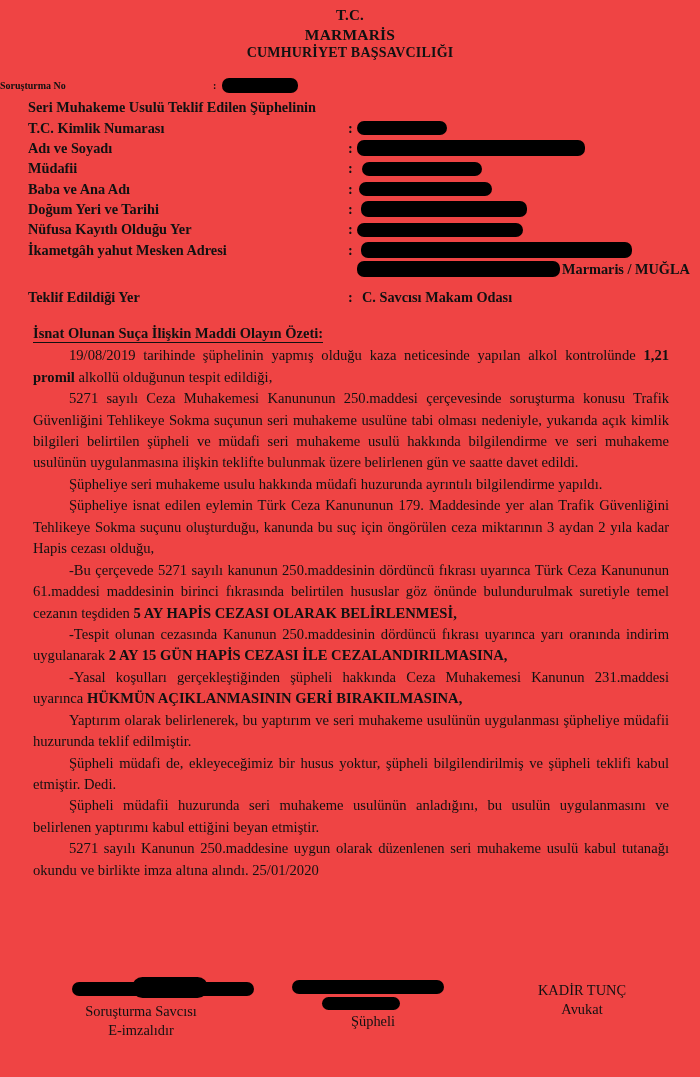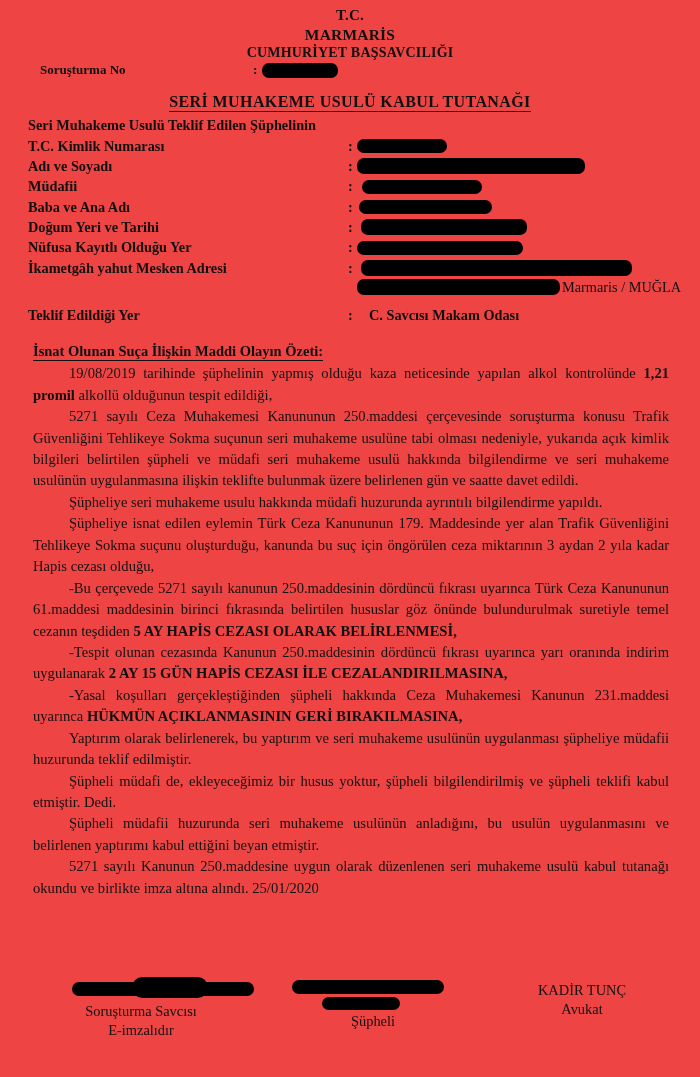--- a/index.html
+++ b/index.html
@@ -32,24 +32,24 @@
   .doc-header .hdr-line {
     font-size: 15.5px;
     letter-spacing: 0.2px;
   }
   .doc-header .hdr-line.l1 { font-size: 15px; }
   .doc-header .hdr-line.l2 { font-size: 15.5px; }
   .doc-header .hdr-line.l3 { font-size: 14px; }
 
   
   .case-row {
-    padding-left: 40px;
+    margin-top: 16px;
     display: flex;
     align-items: center;
-    font-size: 13px;
+    font-size: 10px;
     font-weight: bold;
   }
   .case-row .case-label { width: 213px; }
   .case-row .colon { width: 9px; }
 
   
   .doc-title {
     margin-top: 15px;
     text-align: center;
     font-size: 16px;
@@ -168,23 +168,20 @@
     <div class="hdr-line l2">MARMARİS</div>
     <div class="hdr-line l3">CUMHURİYET BAŞSAVCILIĞI</div>
   </div>
 
   <div class="case-row">
     <span class="case-label">Soruşturma No</span>
     <span class="colon">:</span>
     <span class="redact" style="width:76px;height:15px;"></span>
   </div>
 
-  <div class="doc-title">
-    <span>SERİ MUHAKEME USULÜ KABUL TUTANAĞI</span>
-  </div>
 
   <div class="ident-block">
 
     <div class="ident-intro">Seri Muhakeme Usulü Teklif Edilen Şüphelinin</div>
 
     <div class="ident-row">
       <span class="f-label">T.C. Kimlik Numarası</span>
       <span class="f-colon">:</span>
       <span class="f-value">
           <span class="redact" style="width:90px;"></span>
@@ -234,28 +231,28 @@
     <div class="ident-row">
       <span class="f-label">İkametgâh yahut Mesken Adresi</span>
       <span class="f-colon">:</span>
       <span class="f-value">
           <span class="redact tall" style="width:271px;margin-left:4px;"></span>
         </span>
     </div>
 
     <div class="addr-cont">
       <span class="redact tall" style="width:203px;"></span>
-      <span class="plain" style="margin-left:2px;font-weight:normal;">Marmaris / MUĞLA</span>
+      <span class="plain" style="margin-left:2px;font-weight:bold;">Marmaris / MUĞLA</span>
     </div>
 
     <div class="ident-row venue-row">
       <span class="f-label">Teklif Edildiği Yer</span>
       <span class="f-colon">:</span>
       <span class="f-value">
-          <span class="plain" style="margin-left:12px;">C. Savcısı Makam Odası</span>
+          <span class="plain" style="margin-left:5px;">C. Savcısı Makam Odası</span>
         </span>
     </div>
 
   </div>
 
   <div class="sec-heading">
     <span>İsnat Olunan Suça İlişkin Maddi Olayın Özeti:</span>
   </div>
 
   <div class="body-text" style="margin-top:3px;">

